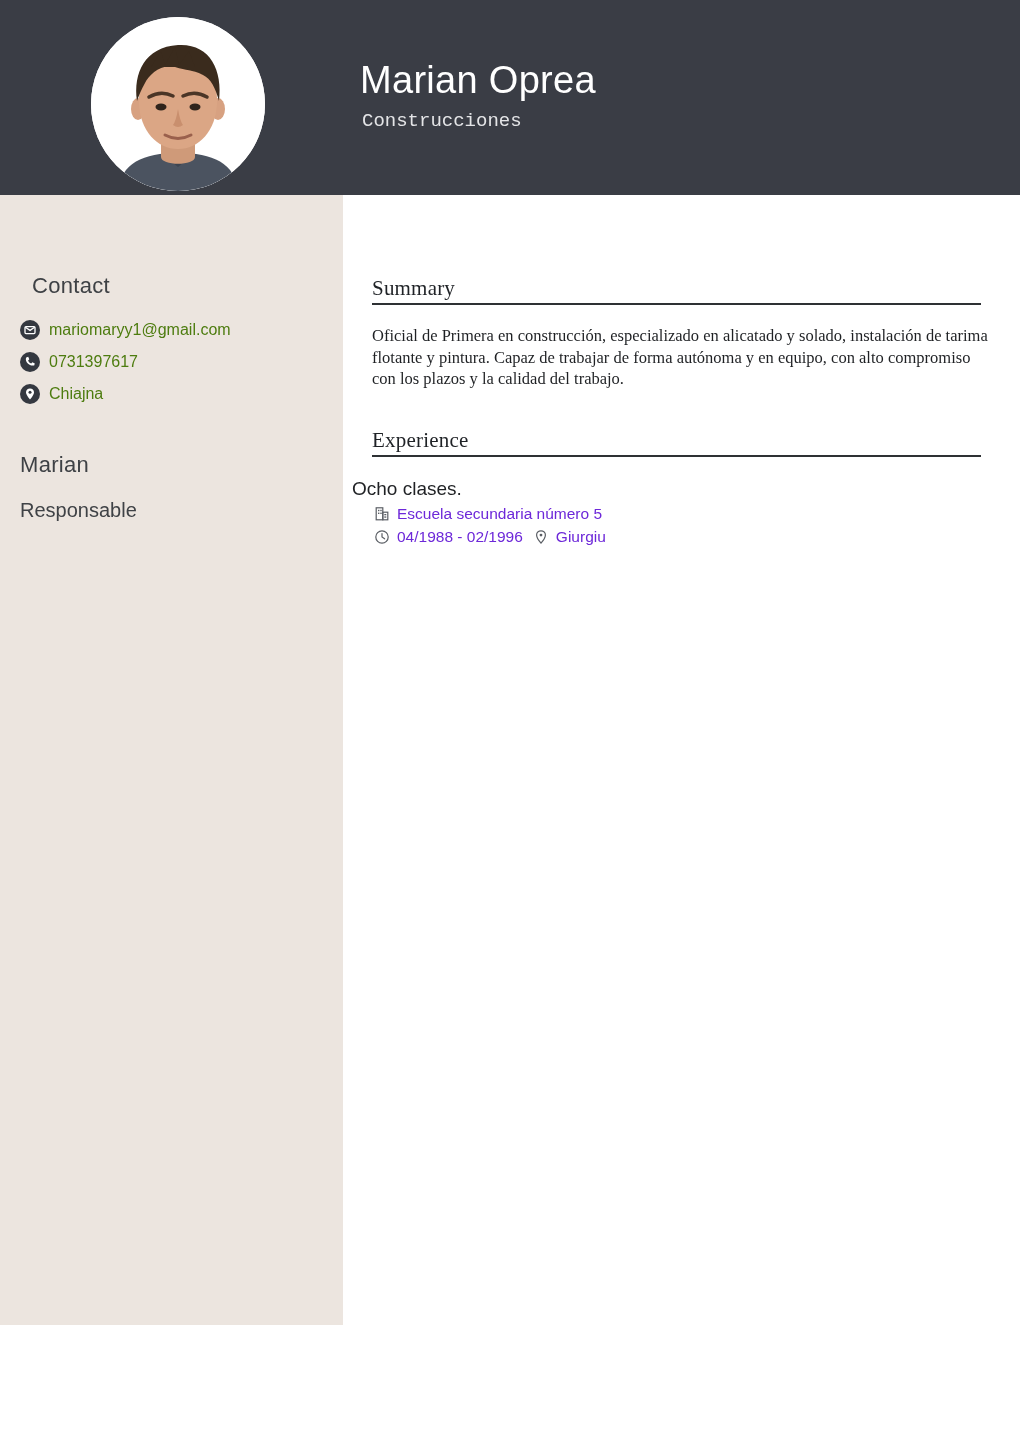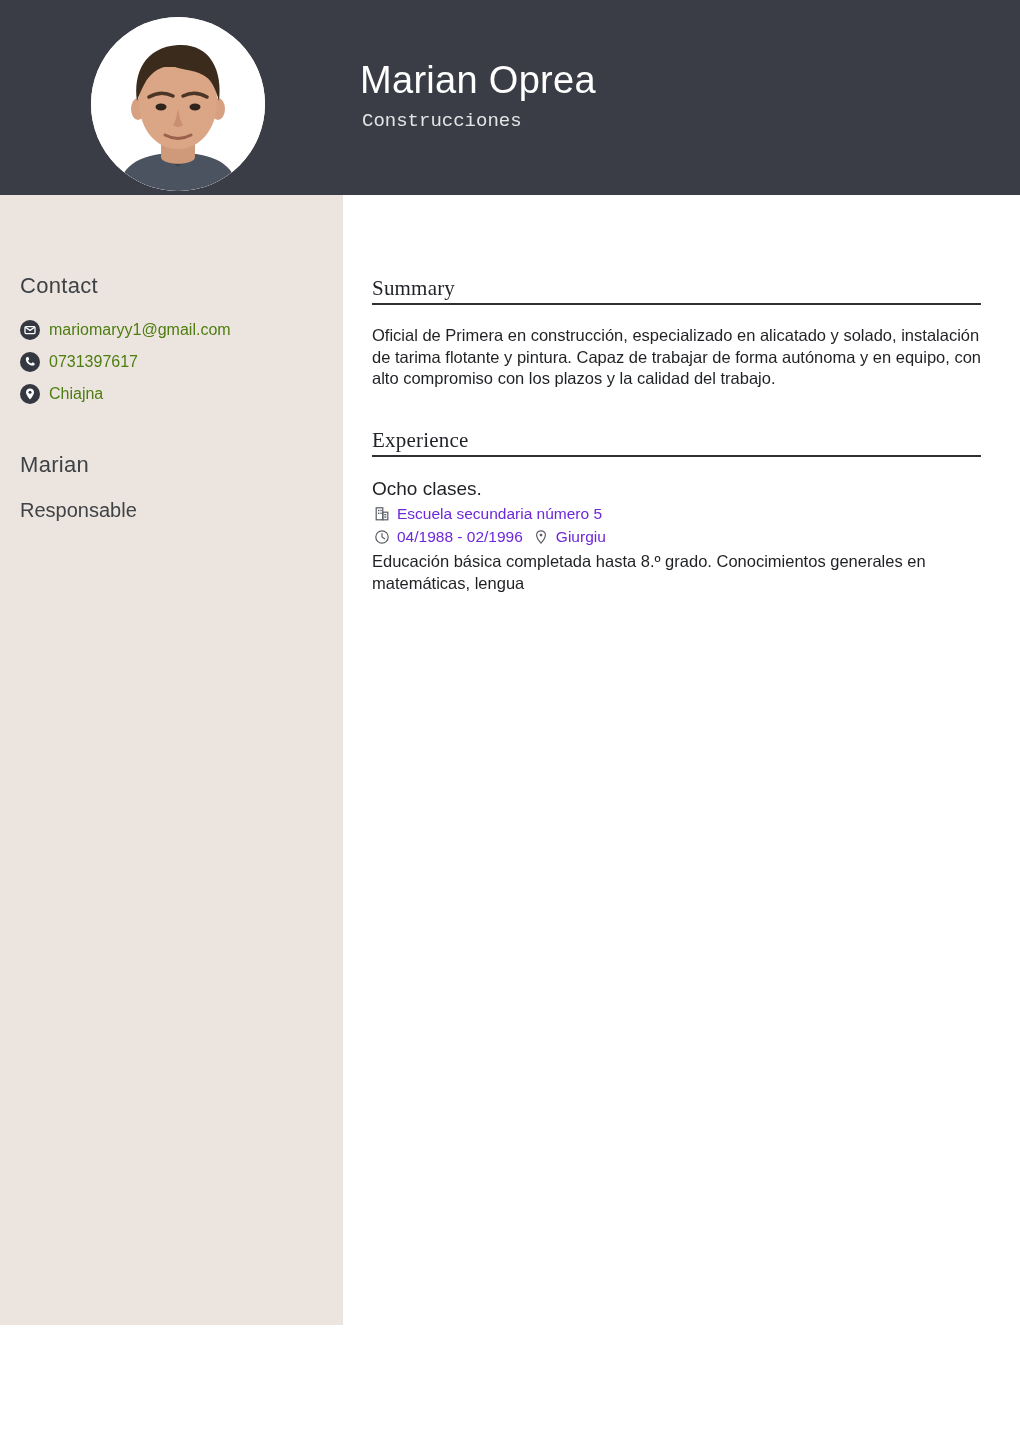--- a/index.html
+++ b/index.html
@@ -32,21 +32,21 @@
   }
   
   .sidebar {
     position:absolute; left:0; top:195px; width:343px; height:1248px;
     background:#ece5df;
   }
   .side-heading {
     position:absolute; left:20px;
     font-size:22px; line-height:26px; color:#3e4145; letter-spacing:0.3px;
   }
-  .contact-heading { top:273px; }
+  .contact-heading { top:273px;margin-left:12px; }
   .skills-heading  { top:452px; }
   .contact-list { position:absolute; left:20px; top:320px; }
   .contact-row { display:flex; align-items:center; height:20px; margin-bottom:12px; }
   .badge-icon { width:20px; height:20px; flex:0 0 20px; margin-right:9px; }
   .contact-text { font-size:16px; color:#4d7c0f; white-space:nowrap; }
   .skill-item {
     position:absolute; left:20px; top:499px;
     font-size:20px; color:#3f4246;
   }
   
@@ -56,25 +56,25 @@
   }
   .summary-heading    { top:276px; }
   .experience-heading { top:428px; }
   .rule {
     position:absolute; left:372px; width:609px; height:2px; background:#2e3134;
   }
   .summary-rule    { top:303px; }
   .experience-rule { top:455px; }
   .body-text {
     position:absolute; left:372px; width:616px;
-    font-size:16.5px; line-height:21.5px; color:#1f2124;
+    font-size:16.5px; line-height:21.5px; color:#1f2124;font-family:Liberation Serif, serif;
   }
   .summary-text { top:325px; }
   .entry-title {
-    position:absolute; left:372px; top:477px;
+    position:absolute; left:352px; top:477px;
     font-size:19px; line-height:23px; color:#1f2124;
   }
   .entry-meta {
     position:absolute; left:374px;
     display:flex; align-items:center;
     font-size:15.5px; color:#6d28d9; white-space:nowrap;
   }
   .entry-meta-org   { top:505px; }
   .entry-meta-dates { top:528px; }
   .meta-icon { width:16px; height:16px; flex:0 0 16px; margin-right:7px; }
@@ -185,15 +185,14 @@
       <path d="M8 4.6 V8 L10.6 9.8" fill="none" stroke="#5a5e64" stroke-width="1.2" stroke-linecap="round"></path>
     </svg>
     <span>04/1988 - 02/1996</span>
     <svg class="meta-icon gap-left" viewBox="0 0 16 16" aria-hidden="true">
       <path d="M8 1.8 c-2.5 0 -4.4 1.9 -4.4 4.3 0 3.2 4.4 8.1 4.4 8.1 s4.4 -4.9 4.4 -8.1 c0 -2.4 -1.9 -4.3 -4.4 -4.3 Z" fill="none" stroke="#5a5e64" stroke-width="1.2"></path>
       <circle cx="8" cy="6.1" r="1.4" fill="#5a5e64"></circle>
     </svg>
     <span>Giurgiu</span>
   </div>
 
-  <div class="body-text entry-desc">Educación básica completada hasta 8.º grado. Conocimientos generales en matemáticas, lengua</div>
 
 </div>
 
 </body></html>

